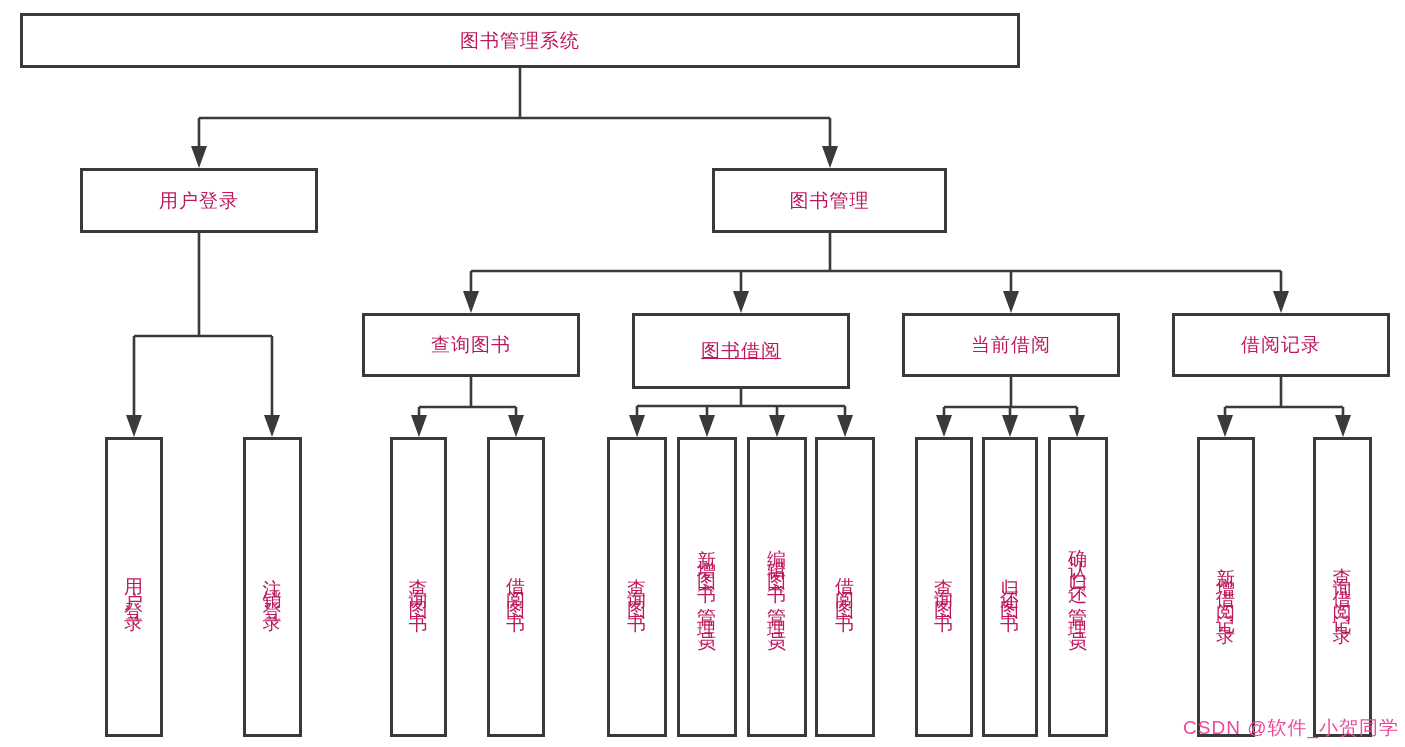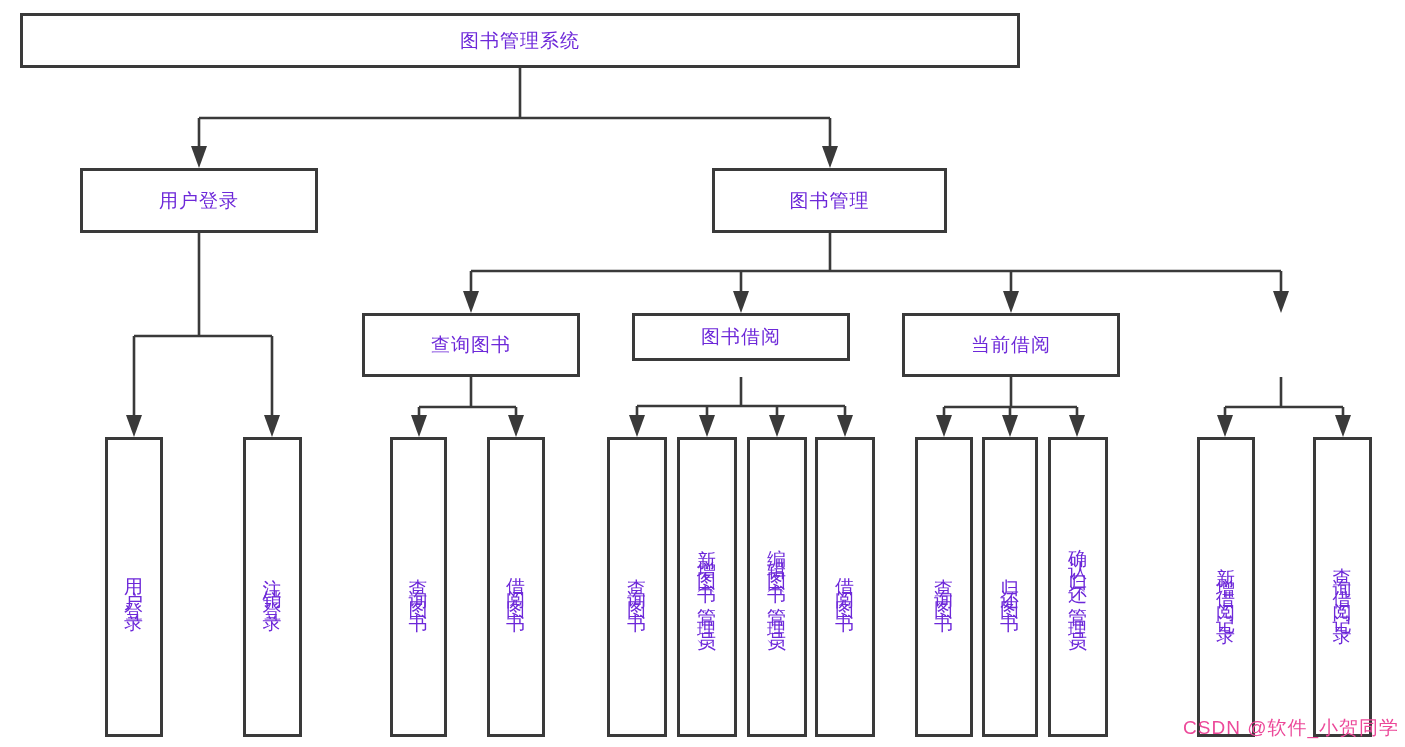--- a/index.html
+++ b/index.html
@@ -33,21 +33,21 @@
     stroke: none;
   }
   .node {
     position: absolute;
     box-sizing: border-box;
     border: 3px solid #3a3a3a;
     background: #ffffff;
     display: flex;
     align-items: center;
     justify-content: center;
-    color: #6d28d9;
+    color: #be185d;
     z-index: 2;
   }
   .node.h {
     font-size: 19px;
     letter-spacing: 1px;
     text-align: center;
   }
   .node.leaf {
     font-size: 19px;
   }
@@ -117,25 +117,28 @@
   <div class="node h" style="left:80px; top:168px; width:238px; height:65px;">
     <span>用户登录</span>
   </div>
   <div class="node h" style="left:712px; top:168px; width:235px; height:65px;">
     <span>图书管理</span>
   </div>
 
   <div class="node h" style="left:362px; top:313px; width:218px; height:64px;">
     <span>查询图书</span>
   </div>
-  <div class="node h" style="left:632px; top:313px; width:218px; height:48px;">
+  <div class="node h" style="left:632px; top:313px; width:218px; height:76px;text-decoration:underline;">
     <span>图书借阅</span>
   </div>
   <div class="node h" style="left:902px; top:313px; width:218px; height:64px;">
     <span>当前借阅</span>
+  </div>
+  <div class="node h" style="left:1172px; top:313px; width:218px; height:64px;">
+    <span>借阅记录</span>
   </div>
 
   <div class="node leaf" style="left:105px; top:437px; width:58px; height:300px;">
     <span class="vtext">用户登录</span>
   </div>
   <div class="node leaf" style="left:243px; top:437px; width:59px; height:300px;">
     <span class="vtext">注销登录</span>
   </div>
 
   <div class="node leaf" style="left:390px; top:437px; width:57px; height:300px;">

